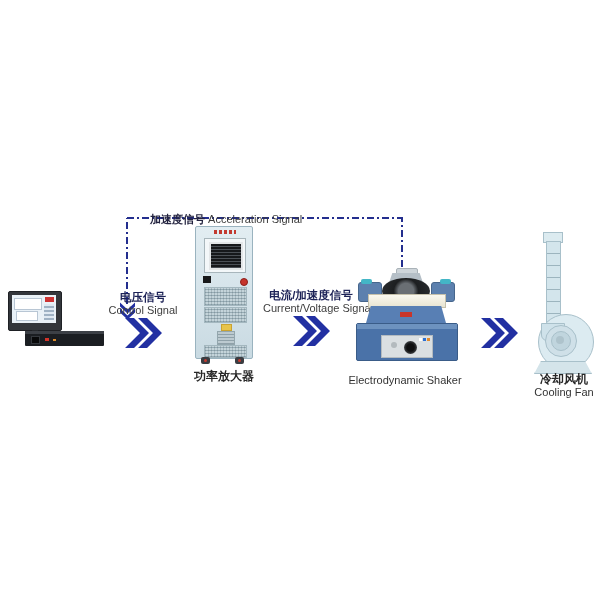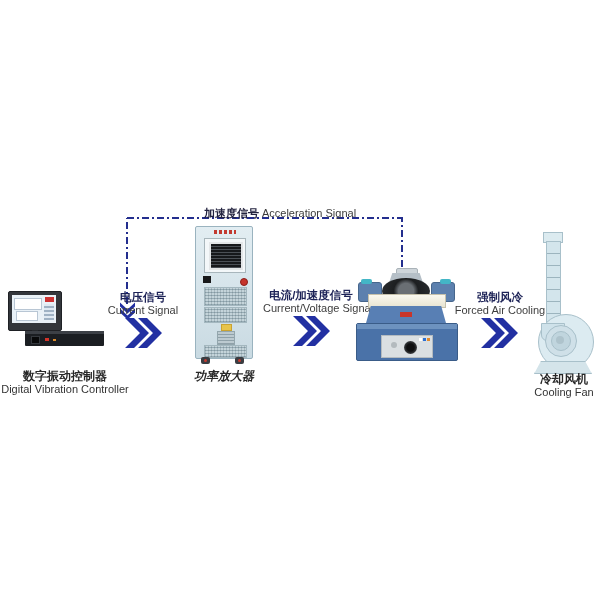--- a/index.html
+++ b/index.html
@@ -6,21 +6,21 @@
   .canvas{
     position:relative;width:600px;height:600px;background:#ffffff;overflow:hidden;
     font-family:"Liberation Sans","DejaVu Sans",sans-serif;
   }
   .abs{position:absolute;}
 
   
   .dashdot-h{height:2px;background:repeating-linear-gradient(90deg,#232e8e 0 7px,transparent 7px 10px,#232e8e 10px 12px,transparent 12px 15px);}
   .dashdot-v{width:2px;background:repeating-linear-gradient(0deg,#232e8e 0 7px,transparent 7px 10px,#232e8e 10px 12px,transparent 12px 15px);}
 
-  .fb-label{left:150px;top:206px;width:260px;text-align:center;font-size:11px;color:#3a3a3a;white-space:nowrap;}
+  .fb-label{left:150px;top:212px;width:260px;font-size:11px;color:#3a3a3a;white-space:nowrap;}
   .fb-label .zh{font-weight:bold;color:#23233f;}
 
   
   .sig{text-align:center;}
   .sig .zh{font-size:11.5px;font-weight:bold;color:#1c2256;line-height:13px;}
   .sig .en{font-size:11px;color:#3d3d3d;line-height:13px;}
   .chev polygon{fill:#2230a2;}
 
   
   .eq-label{text-align:center;color:#282828;}
@@ -124,28 +124,24 @@
       <div class="neck"></div>
       <div class="foot"></div>
     </div>
     <div class="abs rack">
       <div class="topface"></div>
       <div class="port"></div>
       <div class="led-r"></div>
       <div class="led-o"></div>
     </div>
   </div>
-  <div class="abs eq-label" style="left:0;top:369px;width:130px;">
-    <div class="zh">数字振动控制器</div>
-    <div class="en">Digital Vibration Controller</div>
-  </div>
 
   <div class="abs sig" style="left:103px;top:291px;width:80px;">
     <div class="zh">电压信号</div>
-    <div class="en">Current Signal</div>
+    <div class="en">Control Signal</div>
   </div>
   <svg class="abs chev" style="left:125px;top:318px;" width="37" height="30" viewBox="0 0 37 30">
     <polygon points="0,0 15,15 0,30 9,30 24,15 9,0"></polygon>
     <polygon points="13,0 28,15 13,30 22,30 37,15 22,0"></polygon>
   </svg>
 
   <div class="abs amp">
     <div class="body">
       <div class="brand"></div>
       <div class="panel">
@@ -159,21 +155,21 @@
       <div class="block"></div>
       <div class="vent v3"></div>
     </div>
     <div class="caster c1">
         <i></i>
       </div>
     <div class="caster c2">
         <i></i>
       </div>
   </div>
-  <div class="abs eq-label" style="left:164px;top:369px;width:120px;font-style:italic;">
+  <div class="abs eq-label" style="left:164px;top:369px;width:120px;">
     <div class="zh">功率放大器</div>
   </div>
 
   <div class="abs sig" style="left:263px;top:289px;width:96px;">
     <div class="zh">电流/加速度信号</div>
     <div class="en" style="white-space:nowrap;">Current/Voltage Signal</div>
   </div>
   <svg class="abs chev" style="left:293px;top:316px;" width="37" height="30" viewBox="0 0 37 30">
     <polygon points="0,0 15,15 0,30 9,30 24,15 9,0"></polygon>
     <polygon points="13,0 28,15 13,30 22,30 37,15 22,0"></polygon>
@@ -195,26 +191,23 @@
       <div class="panel">
         <div class="grille"></div>
         <div class="knob"></div>
         <div class="dot d1"></div>
         <div class="dot d2"></div>
         <div class="dot d3"></div>
       </div>
     </div>
   </div>
   <div class="abs eq-label" style="left:345px;top:374px;width:120px;">
-  </div>
-
-  <div class="abs sig" style="left:453px;top:291px;width:94px;">
-    <div class="zh">强制风冷</div>
-    <div class="en" style="white-space:nowrap;">Forced Air Cooling</div>
-  </div>
+    <div class="en">Electrodynamic Shaker</div>
+  </div>
+
   <svg class="abs chev" style="left:481px;top:318px;" width="37" height="30" viewBox="0 0 37 30">
     <polygon points="0,0 15,15 0,30 9,30 24,15 9,0"></polygon>
     <polygon points="13,0 28,15 13,30 22,30 37,15 22,0"></polygon>
   </svg>
 
   <div class="abs fan">
     <div class="cap"></div>
     <div class="duct"></div>
     <div class="housing"></div>
     <div class="elbow"></div>

